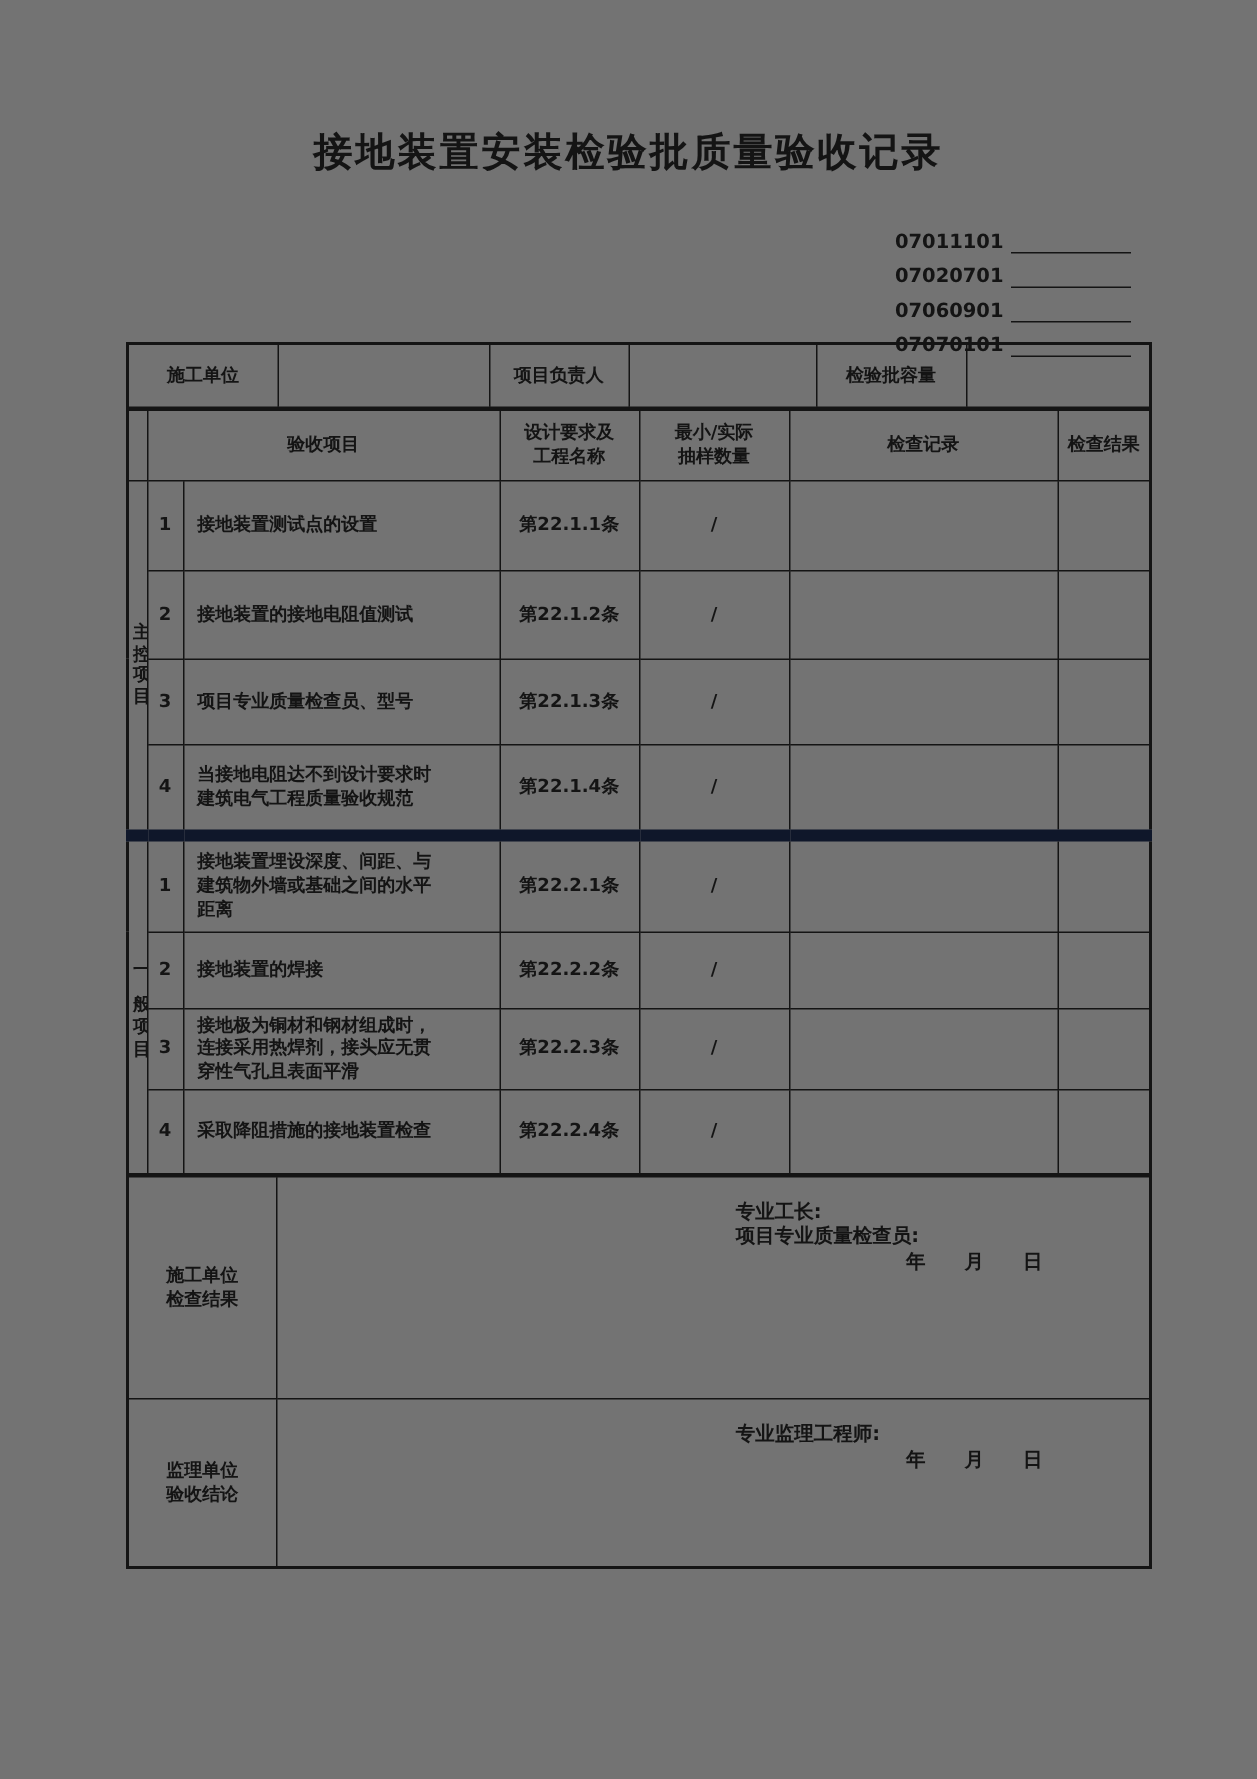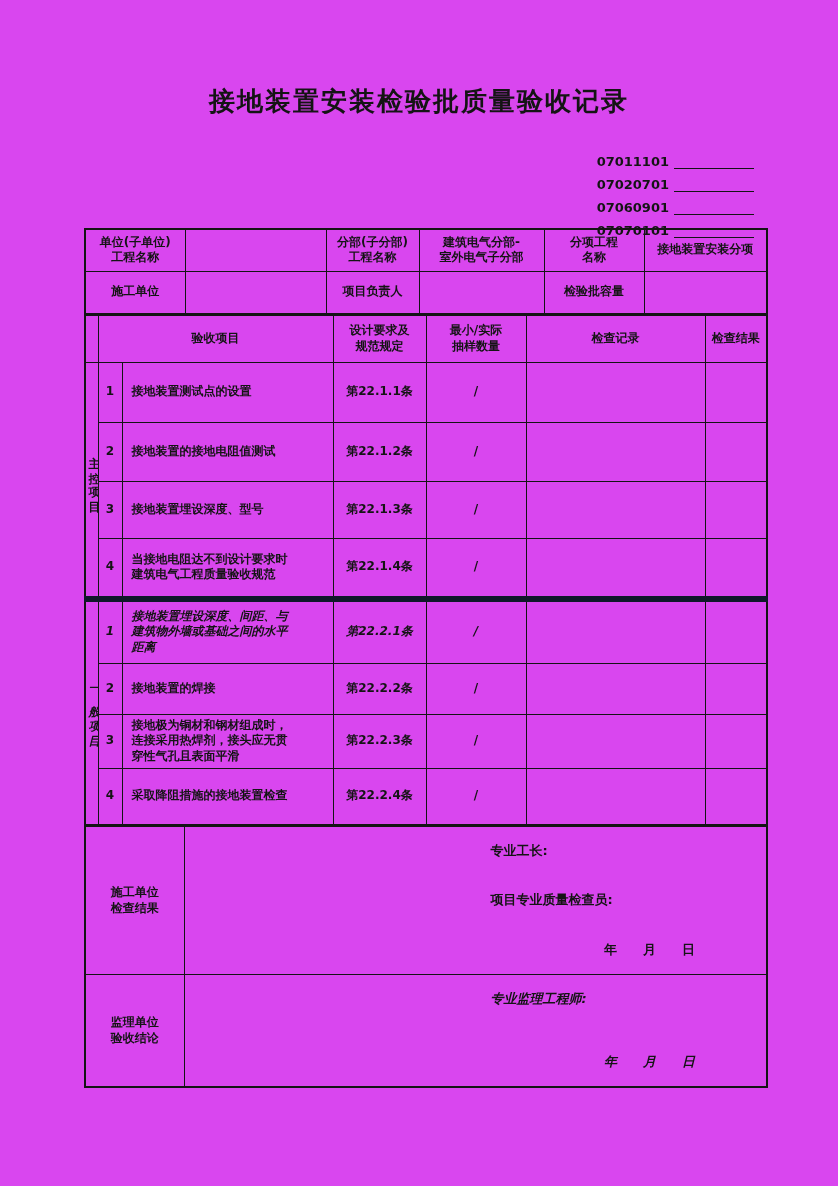--- a/index.html
+++ b/index.html
@@ -1,21 +1,21 @@
 <!DOCTYPE html>
 <html><head>
 <meta charset="utf-8">
 <style>
   html,body { margin:0; padding:0; background:#ffffff; }
   body {
     width:838px; height:1186px; position:relative;
     font-family:"DejaVu Sans","Liberation Sans",sans-serif;
     color:#141414;
   }
-  .page { position:absolute; inset:0; background:#d946ef; overflow:hidden; }
+  .page { position:absolute; inset:0; background:#737373; overflow:hidden; }
 
   .title {
     position:absolute; top:84px; left:0; width:100%;
     text-align:center; font-size:26px; font-weight:bold; letter-spacing:2px;
   }
 
   .codes { position:absolute; top:146px; right:84px; }
   .code-row { height:23px; display:flex; align-items:flex-end; justify-content:flex-end;
     font-size:13px; font-weight:bold; }
   .code-line { display:inline-block; width:80px; height:15px;
@@ -27,28 +27,28 @@
   table,td { border:1px solid #141414; }
   table { border-width:2px; }
   td {
     font-size:12px; font-weight:bold; text-align:center; vertical-align:middle;
     line-height:1.3; padding:2px; white-space:pre-line; overflow:hidden;
   }
   .item-text { text-align:left; padding:2px 4px 2px 9px; }
   .group-cell { padding:0; }
   .vtext { writing-mode:vertical-lr; text-orientation:upright; letter-spacing:15px;
     font-size:12px; display:inline-block; }
-  .row-general td { border-top:6px solid #0f172a;font-style:italic; }
+  .row-general td { border-top:8px solid #0f172a; }
 
   .sig-cell { padding:0; vertical-align:top; }
   .sig-inner { box-sizing:border-box; display:flex; flex-direction:column;
-    align-items:flex-start; justify-content:space-between;
+    align-items:flex-start; justify-content:flex-start;
     padding-left:306px; padding-right:71px; font-size:13px; }
   .sig-inner .date { align-self:flex-end; }
-  .h116 { height:116px; } .h80 { height:80px;font-style:italic; }
+  .h116 { height:116px; } .h80 { height:80px; }
 </style>
 </head>
 <body>
 
 <div class="page">
 
   <div class="title">接地装置安装检验批质量验收记录</div>
 
   <div class="codes">
     <div class="code-row">
@@ -74,32 +74,20 @@
     <table class="t-info">
       <colgroup>
           <col style="width:100px">
           <col style="width:141px">
           <col style="width:93px">
           <col style="width:125px">
           <col style="width:100px">
           <col style="width:123px">
         </colgroup>
       <tbody>
-          <tr style="height:42px">
-        <td>单位(子单位)
-工程名称</td>
-        <td></td>
-        <td>分部(子分部)
-工程名称</td>
-        <td>建筑电气分部-
-室外电气子分部</td>
-        <td>分项工程
-名称</td>
-        <td>接地装置安装分项</td>
-      </tr>
       <tr style="height:43px">
         <td>施工单位</td>
         <td></td>
         <td>项目负责人</td>
         <td></td>
         <td>检验批容量</td>
         <td></td>
       </tr>
     </tbody>
       </table>
@@ -113,21 +101,21 @@
           <col style="width:93px">
           <col style="width:100px">
           <col style="width:179px">
           <col style="width:62px">
         </colgroup>
       <tbody>
           <tr style="height:47px">
         <td></td>
         <td colspan="2">验收项目</td>
         <td>设计要求及
-规范规定</td>
+工程名称</td>
         <td>最小/实际
 抽样数量</td>
         <td>检查记录</td>
         <td>检查结果</td>
       </tr>
 
       <tr style="height:60px">
         <td rowspan="4" class="group-cell"><span class="vtext">主控项目</span></td>
         <td>1</td>
         <td class="item-text">接地装置测试点的设置</td>
@@ -139,21 +127,21 @@
       <tr style="height:59px">
         <td>2</td>
         <td class="item-text">接地装置的接地电阻值测试</td>
         <td>第22.1.2条</td>
         <td>/</td>
         <td></td>
         <td></td>
       </tr>
       <tr style="height:57px">
         <td>3</td>
-        <td class="item-text">接地装置埋设深度、型号</td>
+        <td class="item-text">项目专业质量检查员、型号</td>
         <td>第22.1.3条</td>
         <td>/</td>
         <td></td>
         <td></td>
       </tr>
       <tr style="height:61px">
         <td>4</td>
         <td class="item-text">当接地电阻达不到设计要求时
 建筑电气工程质量验收规范</td>
         <td>第22.1.4条</td>

